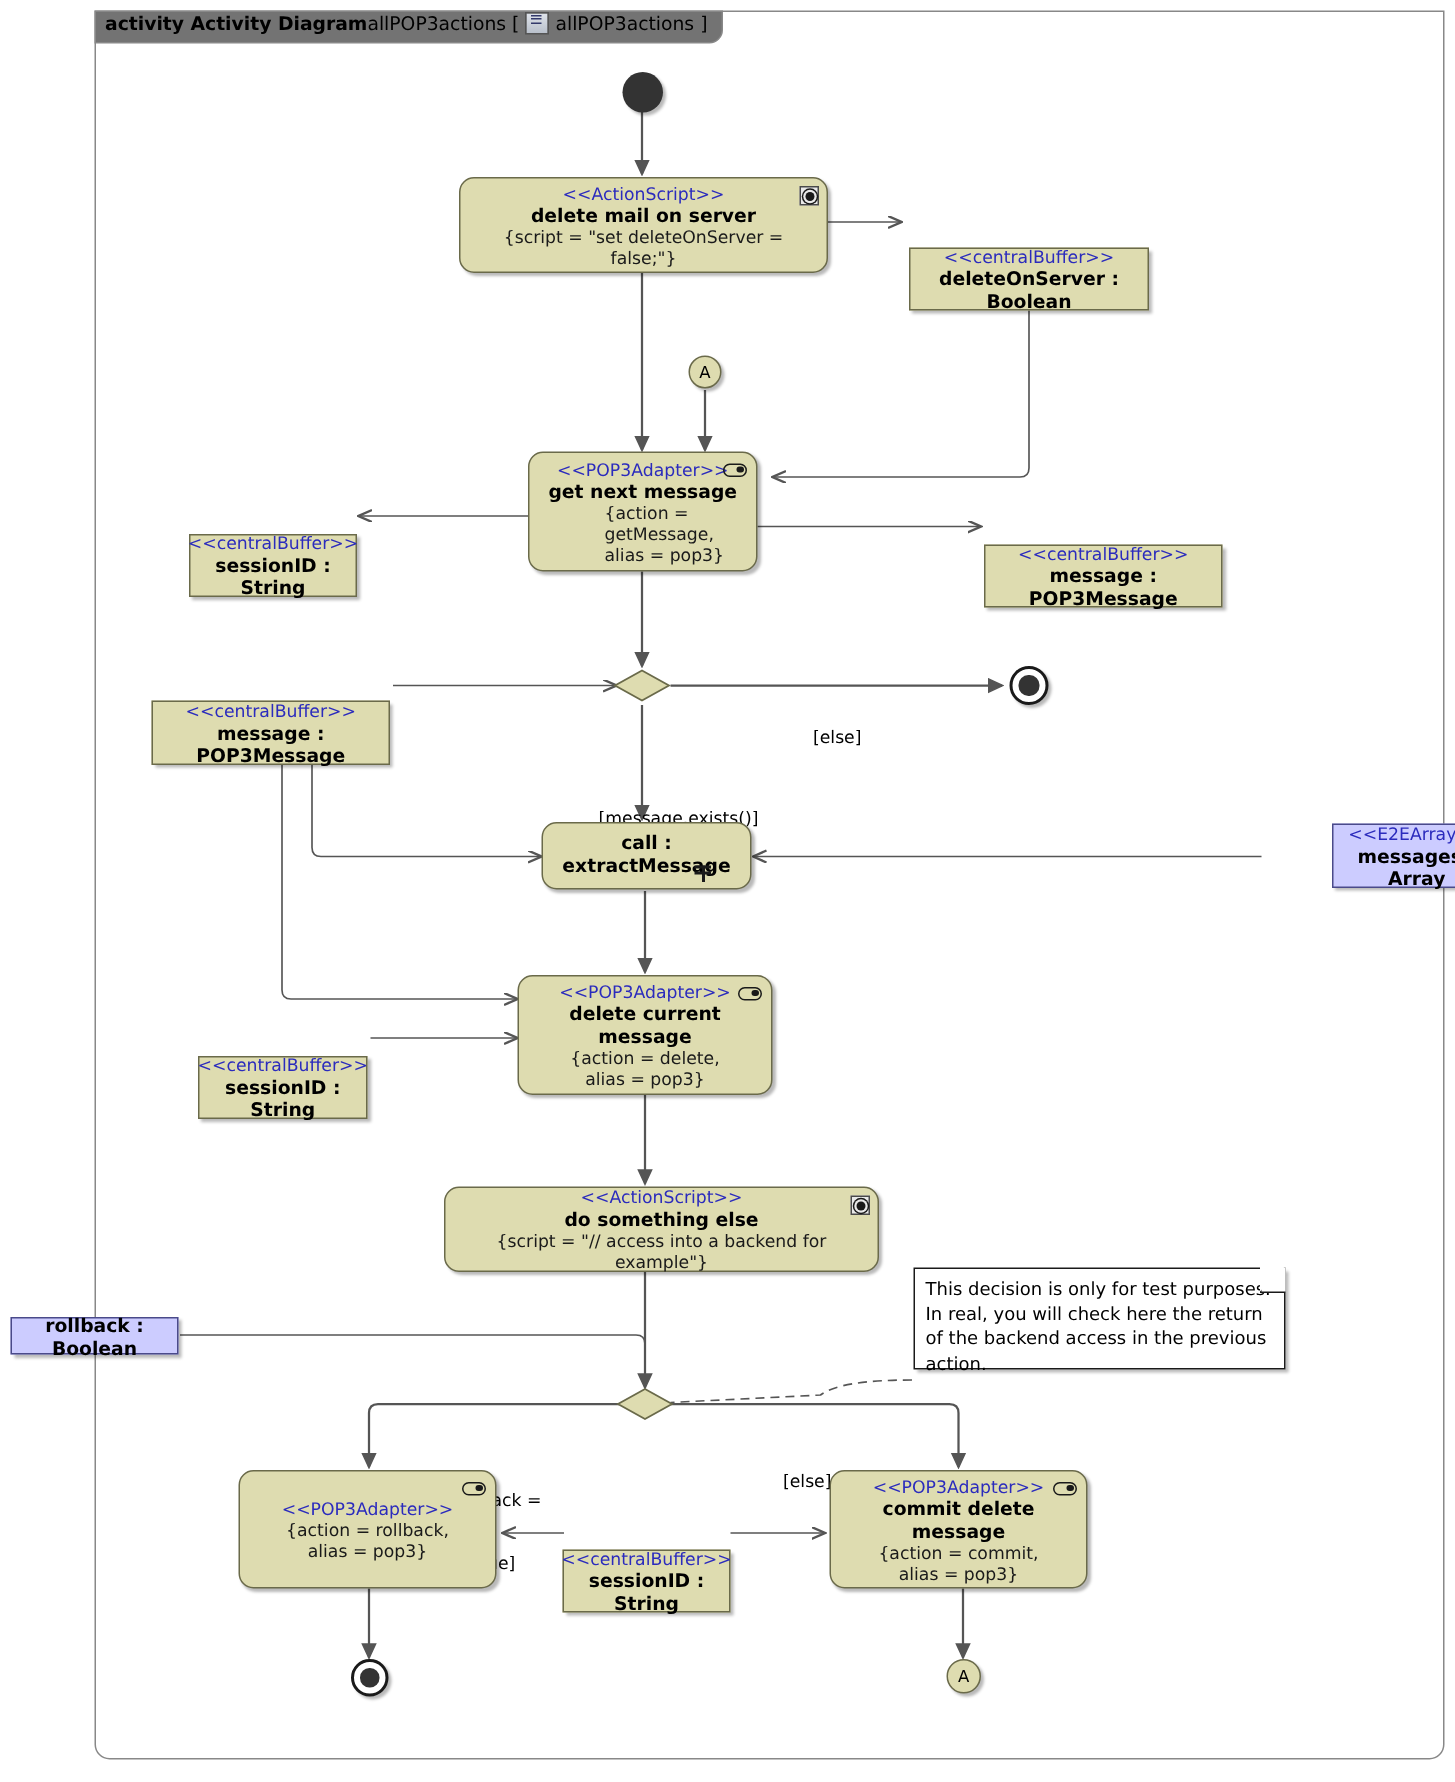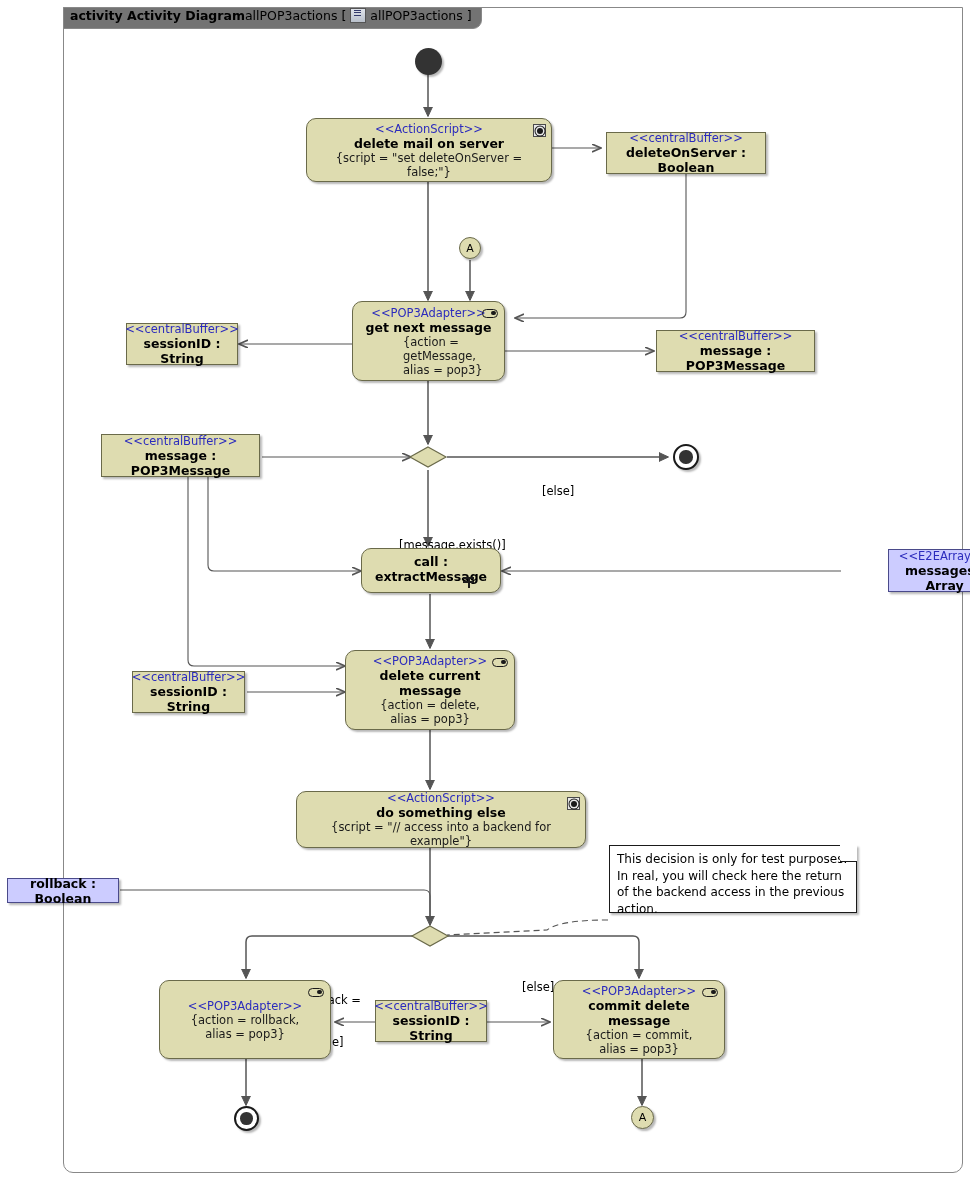--- a/index.html
+++ b/index.html
@@ -26,21 +26,21 @@
     display:flex;flex-direction:column;align-items:center;justify-content:center;
     padding:3px 6px;text-align:center;}
   .action .stereo{color:#2b2bbd;font-size:11.5px;line-height:14px;}
   .action .nm{font-weight:bold;color:#000;font-size:12.5px;line-height:15px;}
   .action .props{color:#1a1a1a;font-size:11.5px;line-height:14px;}
   .action .props.left{align-self:flex-start;text-align:left;margin-left:44px;}
 
   .buffer{background:#dedcb0;border:1px solid #6a6a4a;
     box-shadow:2px 2px 2px rgba(0,0,0,.28);
     display:flex;flex-direction:column;align-items:center;justify-content:center;
-    text-align:center;padding:2px 7px;}
+    text-align:center;padding:2px 7px;margin-top:33px;}
   .buffer .stereo{color:#2b2bbd;font-size:11.5px;line-height:14px;}
   .buffer .nm{font-weight:bold;color:#000;font-size:12.5px;line-height:15px;}
 
   .pin{background:#ccccff;border:1px solid #4a4a8a;
     box-shadow:2px 2px 2px rgba(0,0,0,.28);
     display:flex;flex-direction:column;align-items:center;justify-content:center;
     text-align:center;padding:2px 7px;}
   .pin .stereo{color:#2b2bbd;font-size:11.5px;line-height:14px;}
   .pin .nm{font-weight:bold;color:#000;font-size:12.5px;line-height:15px;}
 

